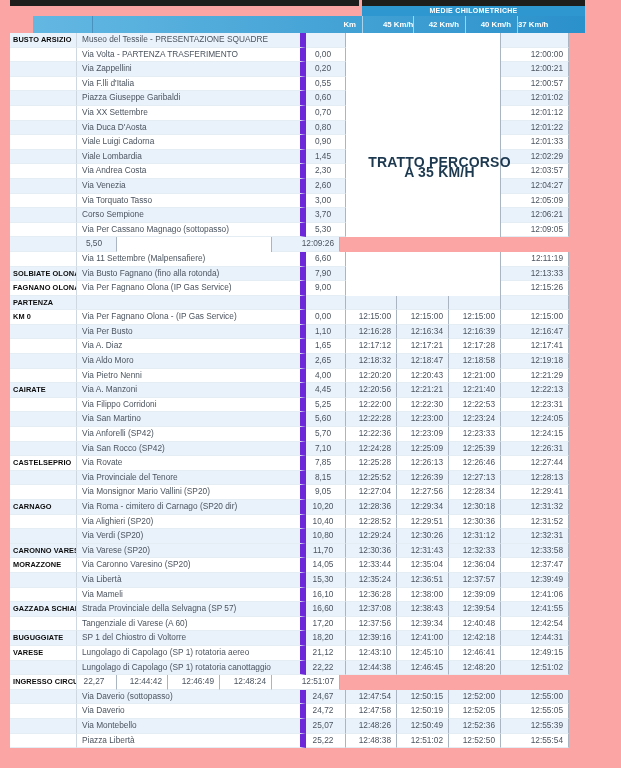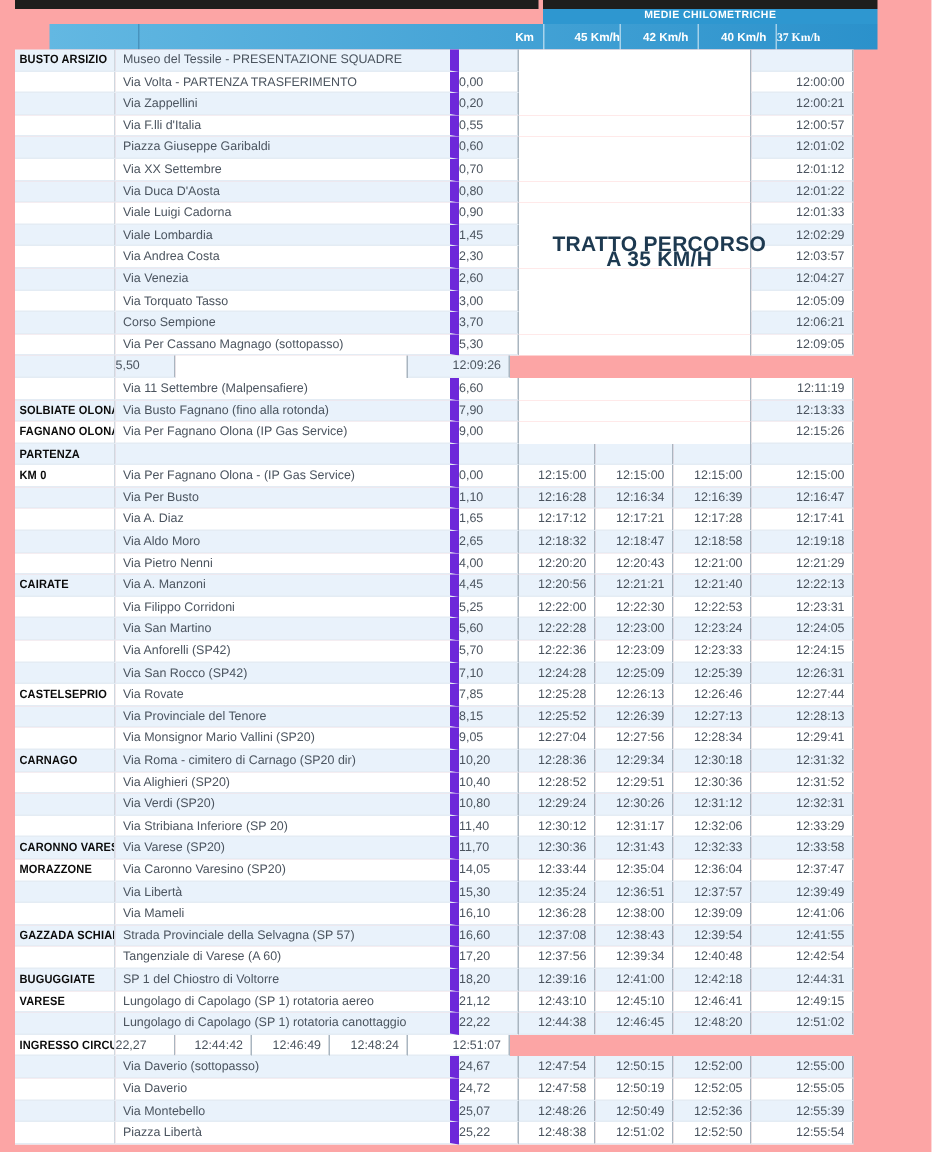--- a/index.html
+++ b/index.html
@@ -23,36 +23,36 @@
     position:absolute;left:23px;top:16px;width:552px;height:17px;display:flex;
     background:linear-gradient(90deg,#63b8e2,#2b91cb);
     color:#fff;font-weight:bold;font-size:7.8px;line-height:17px;box-sizing:border-box;
   }
   .labels > div{box-sizing:border-box;height:17px;overflow:hidden;white-space:nowrap;}
   .h-spacer{width:60px;border-right:1px solid rgba(35,85,125,.35);}
   .h-street{width:229px;}
   .h-km{width:40px;text-align:right;padding-right:6px;}
   .h-s{text-align:right;padding-right:6px;border-left:1px solid rgba(255,255,255,.55);}
   .s0{width:51px;padding-left:20px;}.s1{width:52px;}.s2{width:52px;}
-  .s3{width:56px;padding-right:28px;font-family:Liberation Serif, serif;}
+  .s3{width:56px;padding-right:28px;}
   
   .body{position:absolute;left:0;top:33px;width:575px;}
   .r{display:flex;height:14.6px;}
   .r > div{
     box-sizing:border-box;height:14.6px;line-height:13.8px;overflow:hidden;white-space:nowrap;
     border-bottom:1px solid #e4ecf4;font-size:8.3px;color:#4b545f;background:#fff;
   }
   .r.alt > div{background:#e9f2fb;}
   .cl{width:67px;border-right:1px solid #cfd8e0;padding-left:3px;}
   .cl span{
     display:inline-block;transform:scaleX(.92);transform-origin:left center;
     font-weight:bold;font-size:8px;color:#0b0b0b;letter-spacing:.1px;
   }
   .cs{width:229px;border-right:6px solid #6d28d9;padding-left:5px;}
-  .ck{width:40px;border-right:1px solid #a9b5c0;text-align:left;padding-right:5px;color:#454f5a;}
+  .ck{width:40px;border-right:1px solid #a9b5c0;text-align:center;padding-right:5px;color:#454f5a;}
   .ct{text-align:right;padding-right:5px;border-right:1px solid #a9b5c0;color:#454f5a;}
   .w0{width:51px;}.w1{width:52px;}.w2{width:52px;}.w3{width:68px;}
   .cm{width:155px;border-right:1px solid #a9b5c0;background:#fff !important;border-bottom:none !important;}
   
   .tratto{
     position:absolute;left:352px;top:158px;width:155px;text-align:center;
     font-weight:bold;font-size:14px;line-height:9.5px;color:#1d3950;letter-spacing:.2px;
   }
 </style>
 </head>
@@ -348,29 +348,20 @@
         </div>
         <div class="r alt">
           <div class="cl"></div>
           <div class="cs">Via Verdi (SP20)</div>
           <div class="ck">10,80</div>
           <div class="ct w0">12:29:24</div>
           <div class="ct w1">12:30:26</div>
           <div class="ct w2">12:31:12</div>
           <div class="ct w3">12:32:31</div>
         </div>
-        <div class="r">
-          <div class="cl"></div>
-          <div class="cs">Via Stribiana Inferiore (SP 20)</div>
-          <div class="ck">11,40</div>
-          <div class="ct w0">12:30:12</div>
-          <div class="ct w1">12:31:17</div>
-          <div class="ct w2">12:32:06</div>
-          <div class="ct w3">12:33:29</div>
-        </div>
         <div class="r alt">
           <div class="cl"><span>CARONNO VARESINO</span></div>
           <div class="cs">Via Varese (SP20)</div>
           <div class="ck">11,70</div>
           <div class="ct w0">12:30:36</div>
           <div class="ct w1">12:31:43</div>
           <div class="ct w2">12:32:33</div>
           <div class="ct w3">12:33:58</div>
         </div>
         <div class="r">

